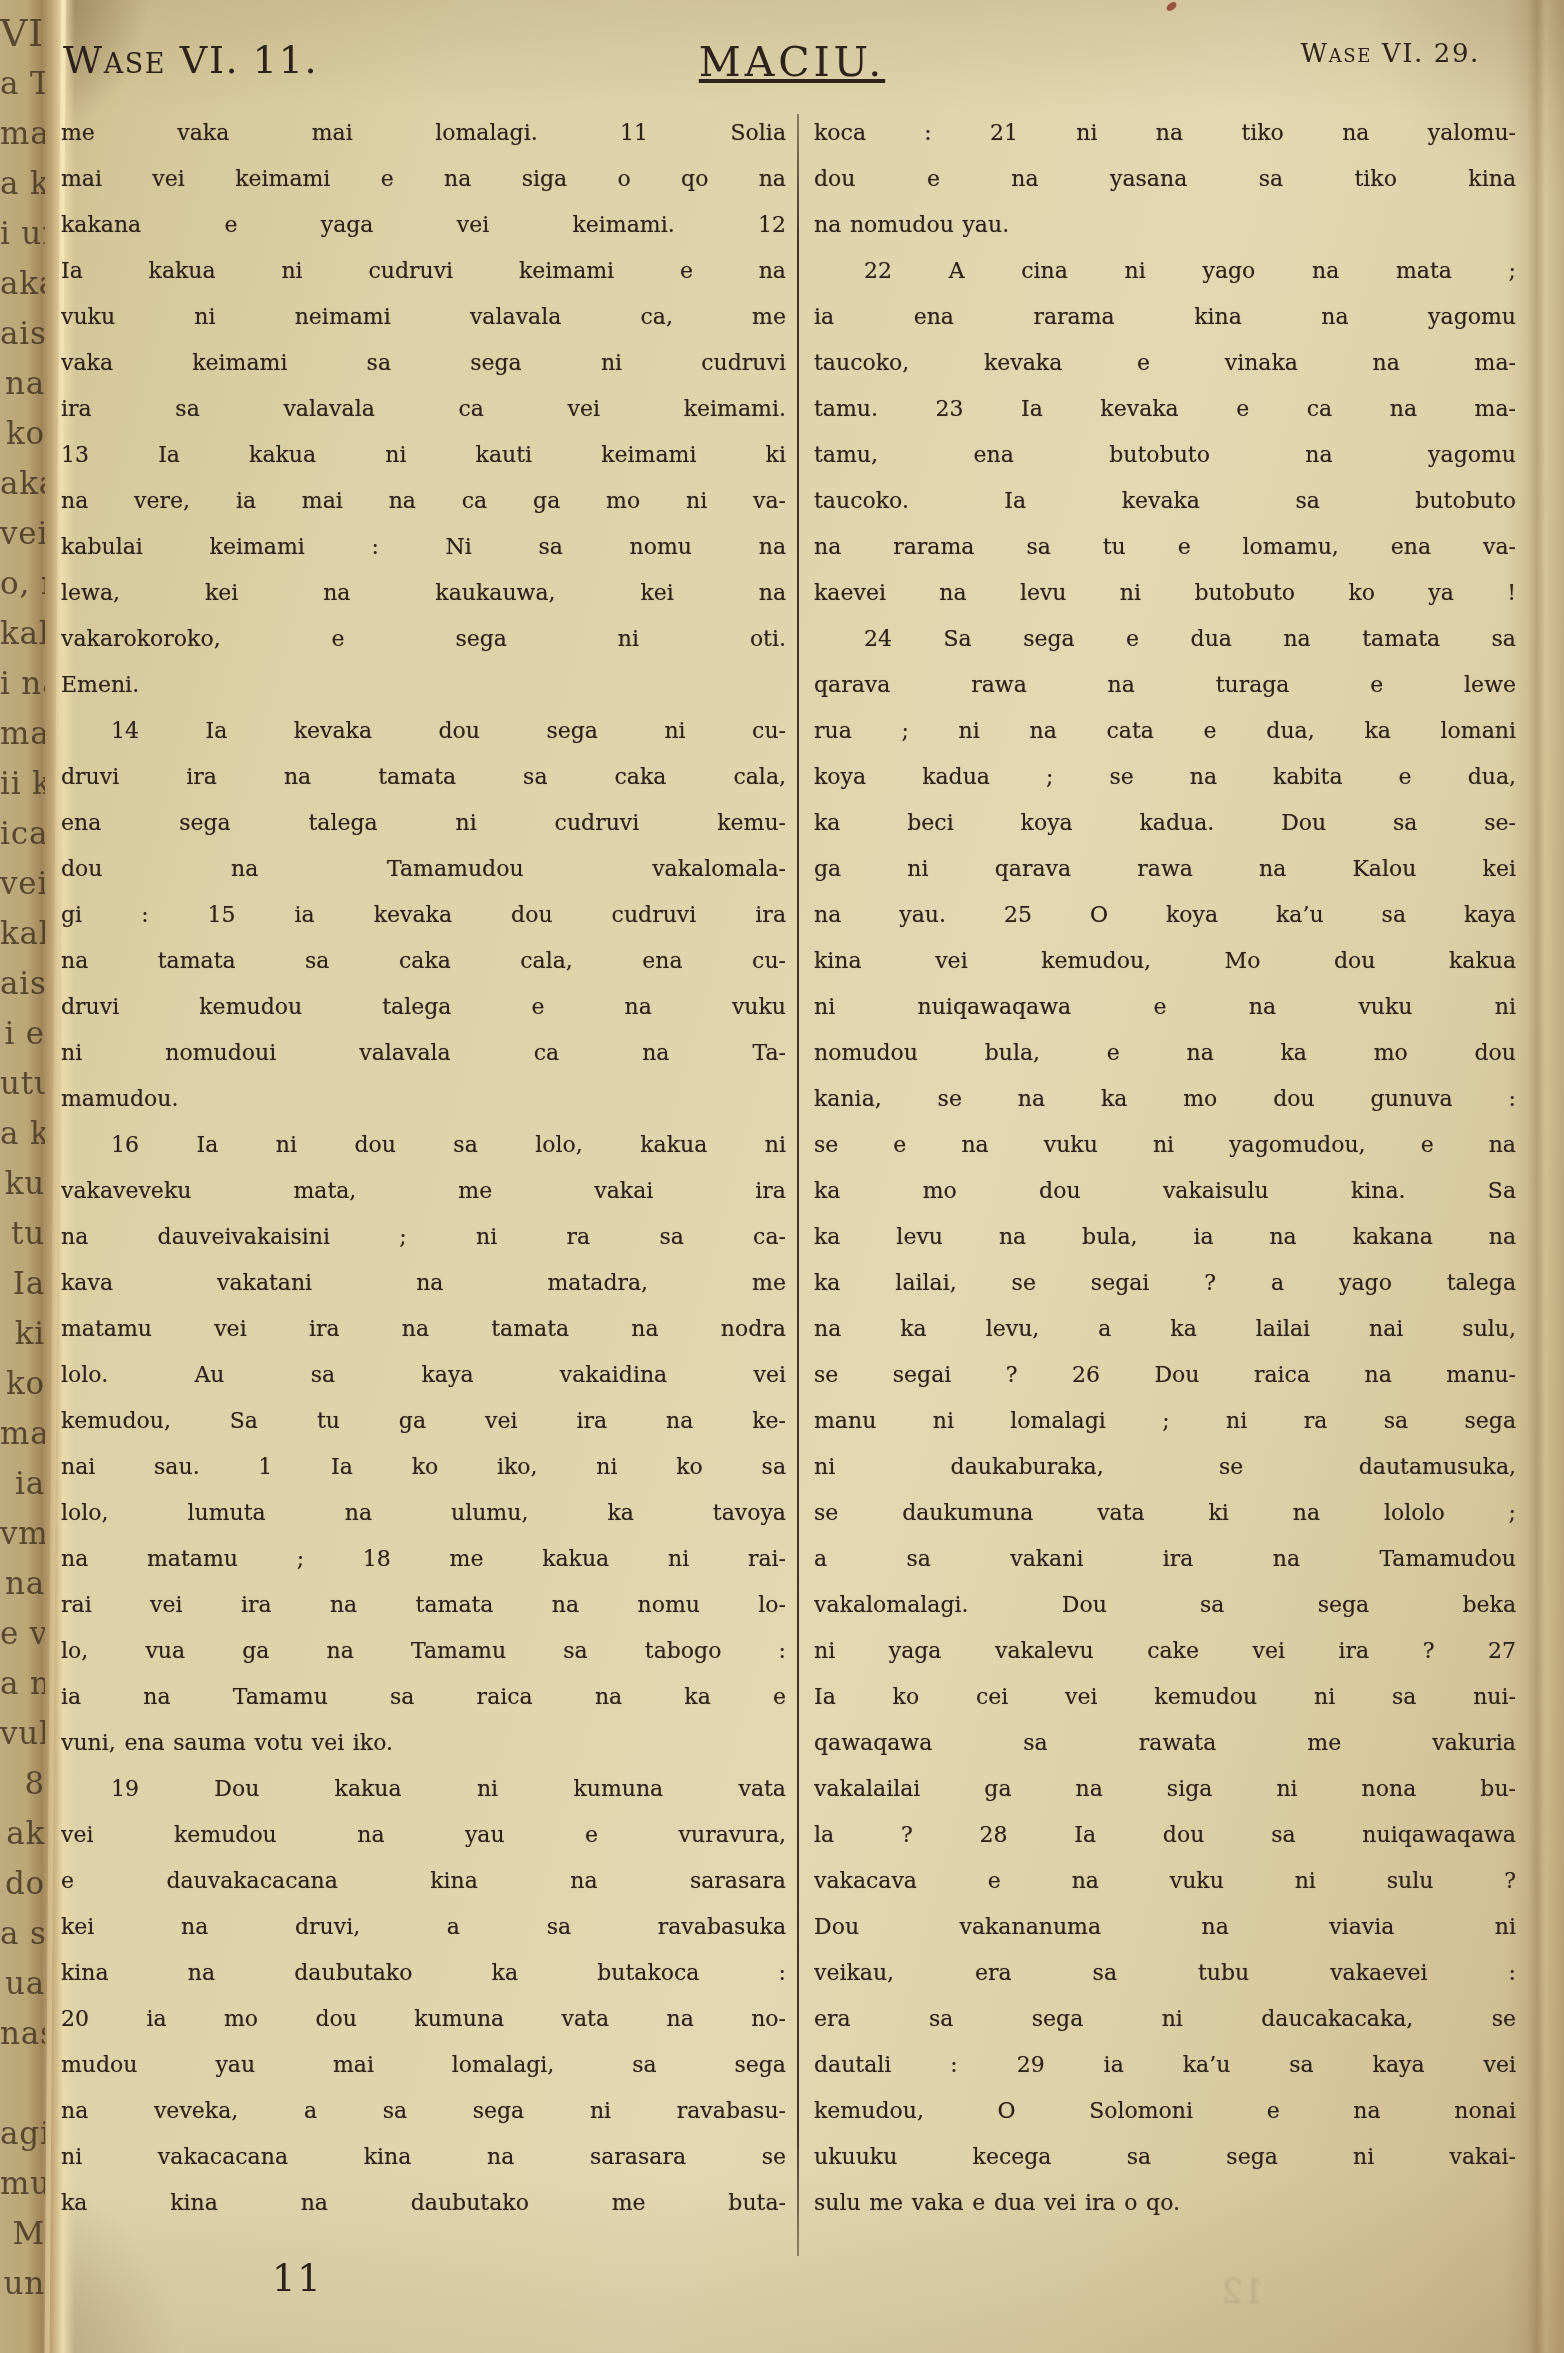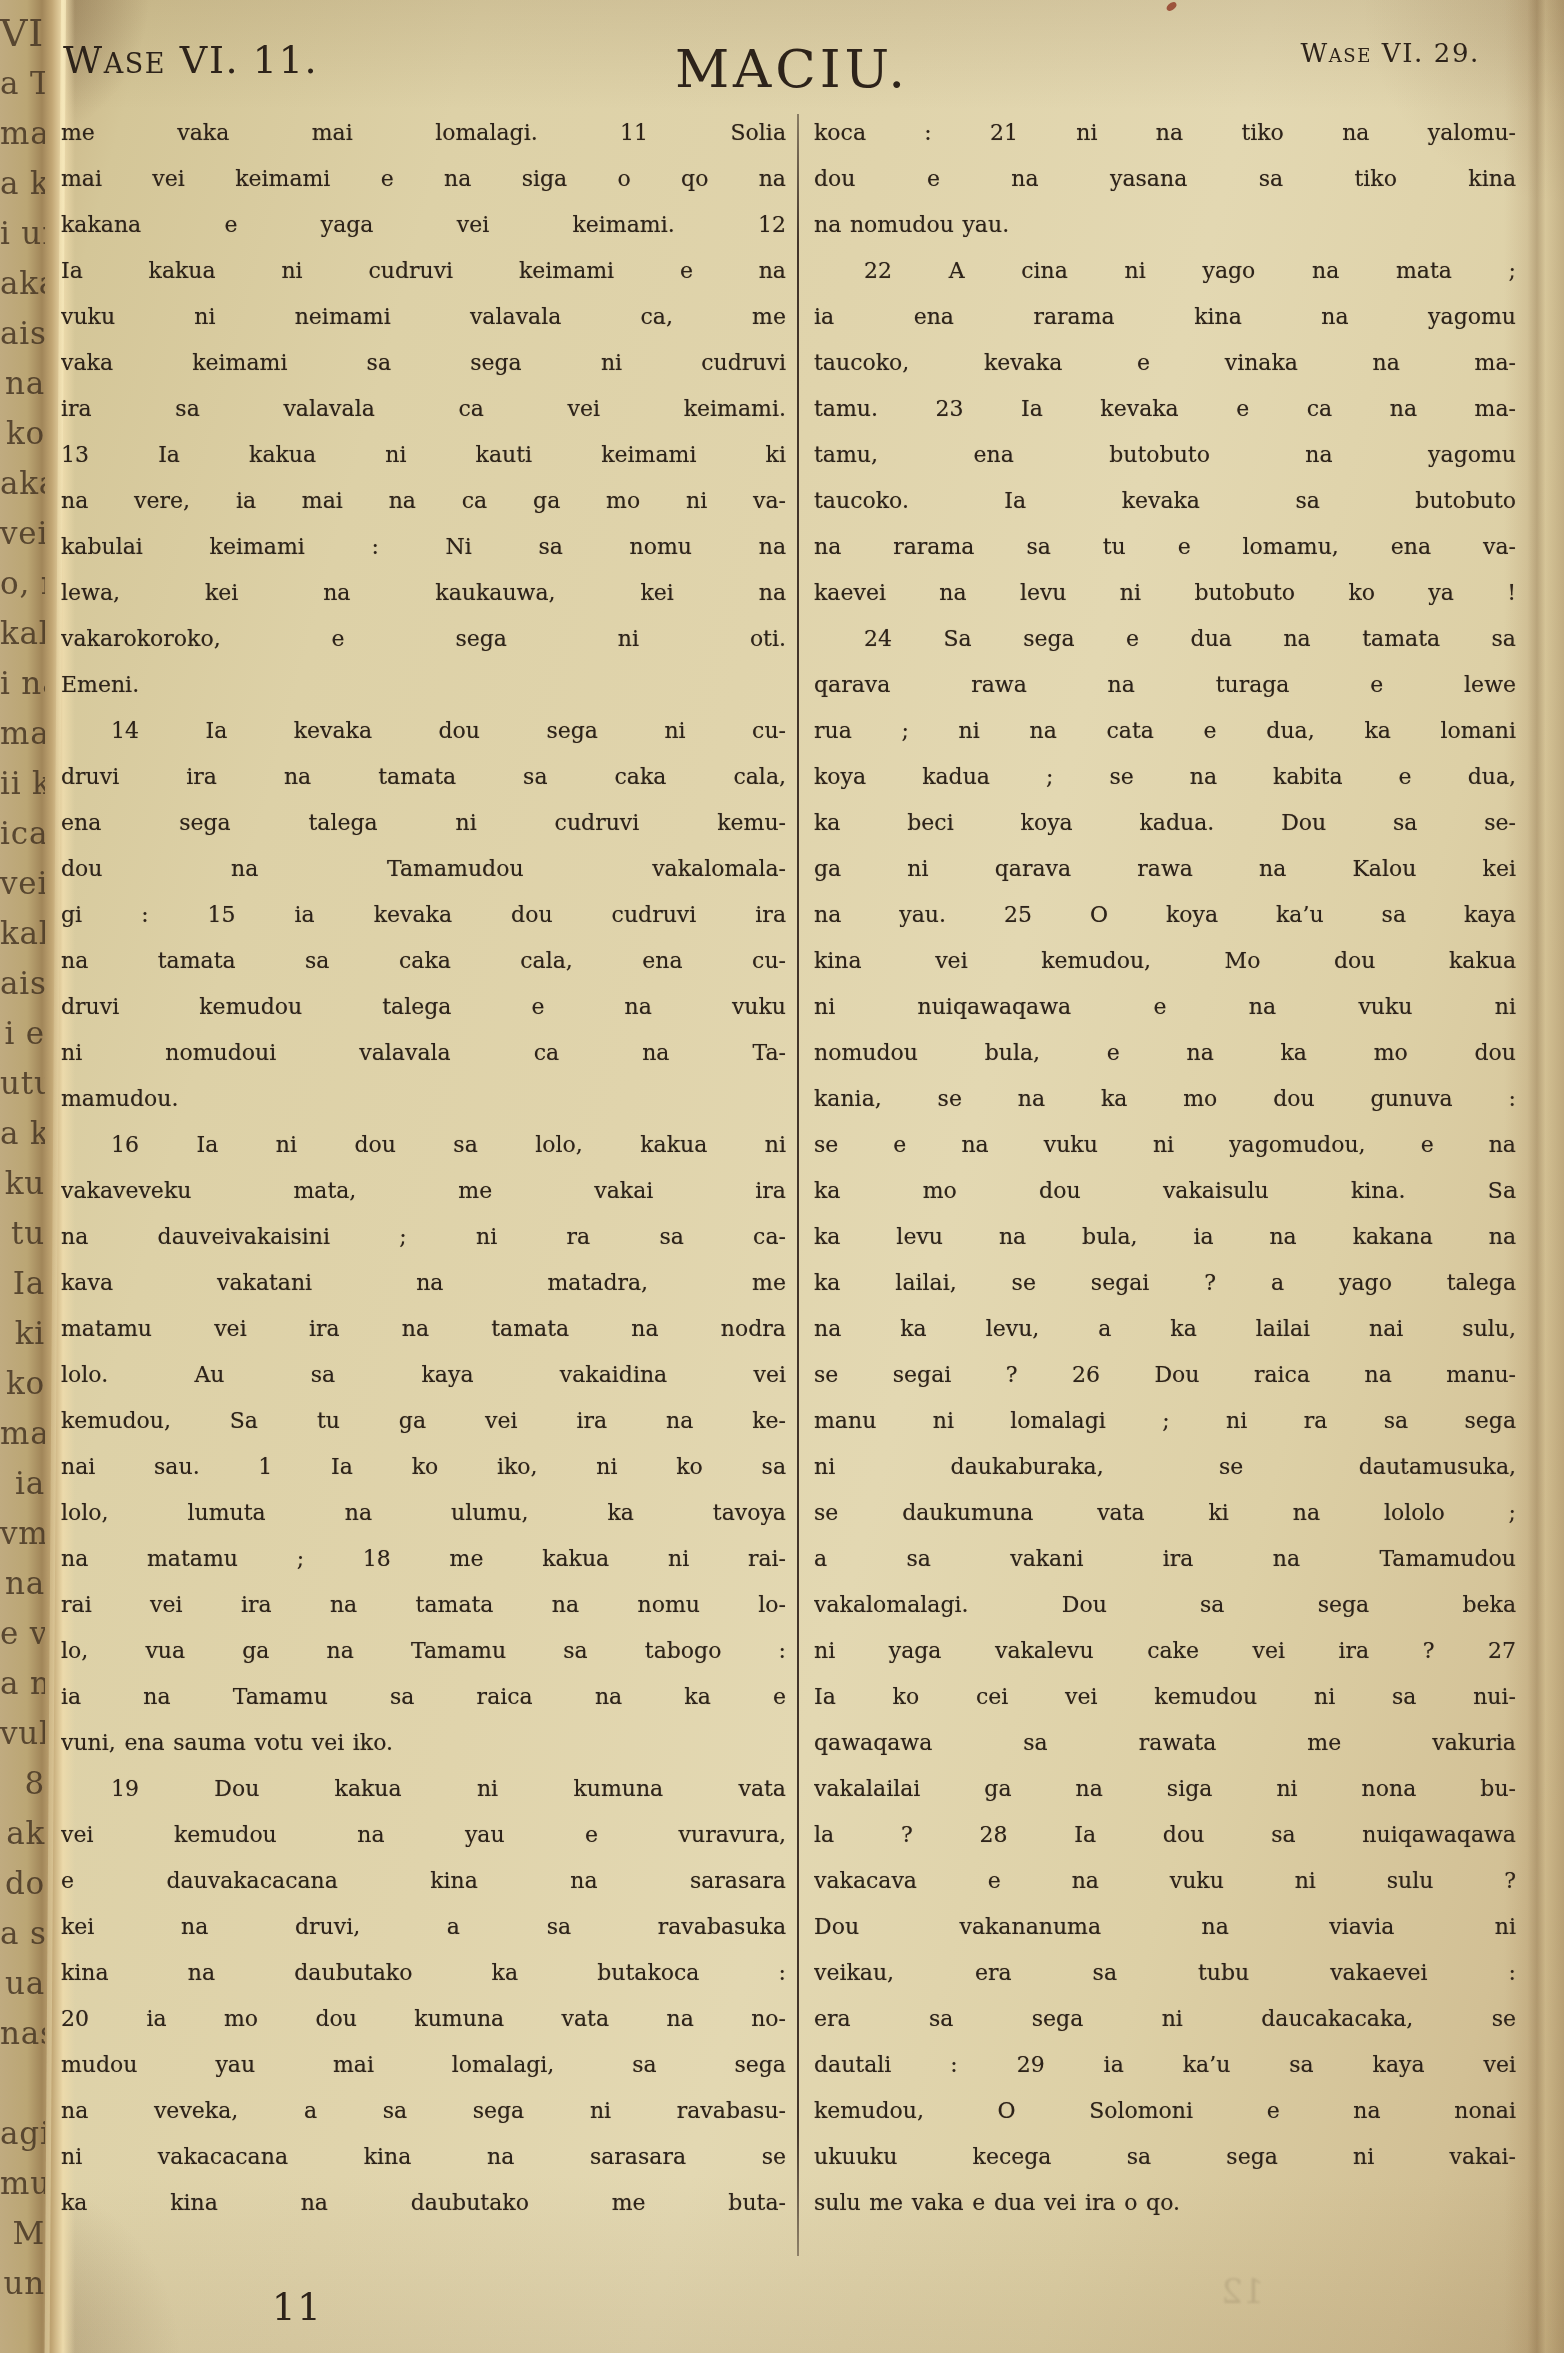--- a/index.html
+++ b/index.html
@@ -36,36 +36,36 @@
   .fragments .frag{height:50px; overflow:hidden; white-space:nowrap;}
   .fragments .frag-head{font-size:38px; font-variant:small-caps; padding-right:4.7px;}
   
   .right-edge{
     position:absolute; right:0; top:0; width:61px; height:2354px;
     background:linear-gradient(90deg, rgba(140,100,55,0) 0%, rgba(140,100,55,.14) 38%, rgba(118,84,45,.34) 54%, rgba(190,160,105,.22) 68%, rgba(130,95,52,.30) 100%);
   }
   
   .header{position:absolute; left:0; top:38px; width:1565px; height:49px;}
   .h-left{position:absolute; left:63px; font-variant:small-caps; font-size:38px; letter-spacing:1.6px; white-space:nowrap;}
-  .h-center{position:absolute; left:792px; transform:translateX(-50%); font-size:53px; letter-spacing:3.9px; white-space:nowrap;}
+  .h-center{position:absolute; left:792px; transform:translateX(-50%); font-size:41px; letter-spacing:3.9px; white-space:nowrap;text-decoration:underline;}
   .h-right{position:absolute; right:85px; font-variant:small-caps; font-size:26px; letter-spacing:1.6px; white-space:nowrap;}
   
   .col{position:absolute; top:110px; font-size:22px; line-height:46px;
        text-shadow:0 0 0.8px rgba(45,30,15,.45); word-spacing:1.6px;}
   .col-left{left:61px;  width:725px;}
   .col-right{left:814px; width:702px;}
   .line{height:46px; overflow:hidden; white-space:nowrap;
         text-align:justify; text-align-last:justify;}
   .line.end{text-align-last:left;}
   .line.indent{padding-left:50px;}
   .divider{
     position:absolute; left:797px; top:114px; width:2.3px; height:2142px;
     background:linear-gradient(180deg, rgba(66,52,42,.55), var(--divider) 6%, var(--divider) 94%, rgba(66,52,42,.5));
   }
-  .page-num{position:absolute; left:272px; top:2257px; font-size:37px; letter-spacing:1.6px;margin-top:29px;}
+  .page-num{position:absolute; left:272px; top:2257px; font-size:37px; letter-spacing:1.6px;}
   .ghost-num{
     position:absolute; left:1221px; top:2271px; font-size:34px;
     transform:scaleX(-1); opacity:.13; filter:blur(0.8px); color:#3c2e1e;
   }
   .red-speck{
     position:absolute; left:1166px; top:3.1px; width:11px; height:7px;
     background:var(--speck); border-radius:60% 40% 55% 45%;
     transform:rotate(-28deg); opacity:.85;
   }
 </style>

